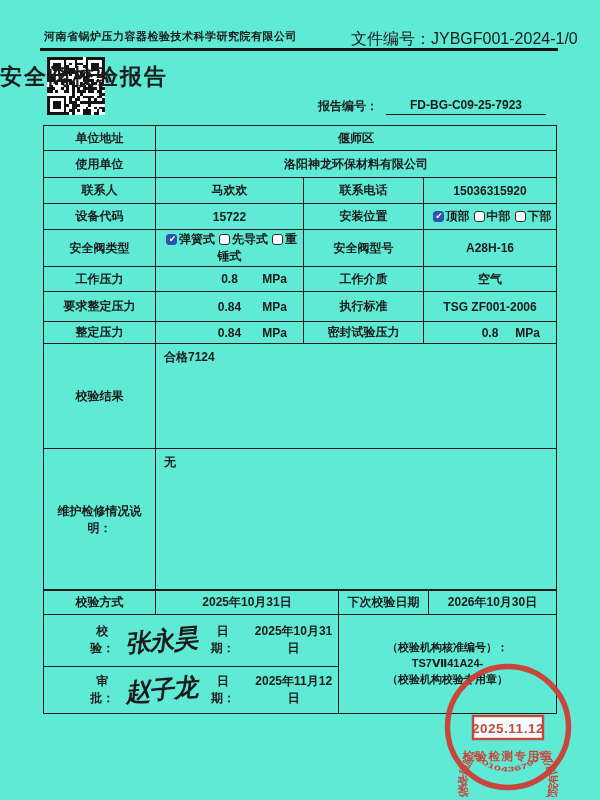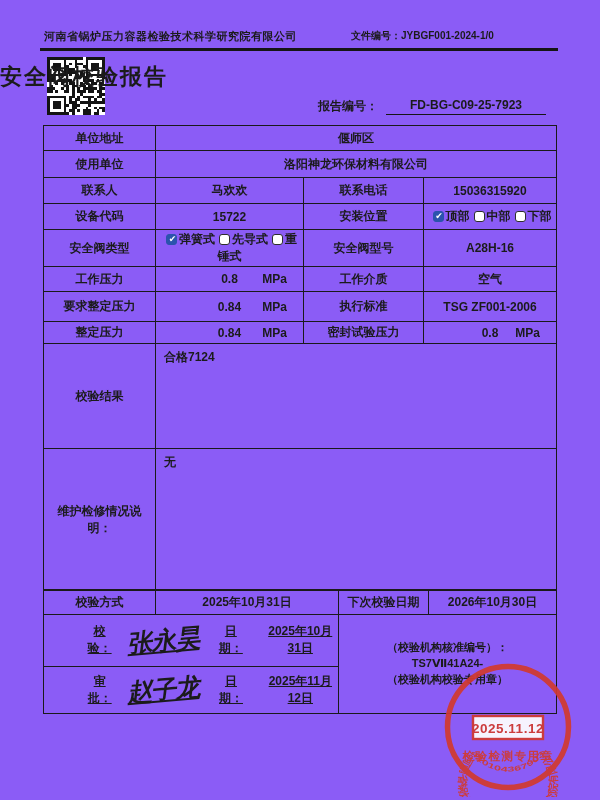--- a/index.html
+++ b/index.html
@@ -1,21 +1,21 @@
 <!DOCTYPE html>
 <html><head>
 <meta charset="utf-8">
 <style>
   html,body{margin:0;padding:0;background:#ffffff;}
   body{font-family:"Liberation Sans","DejaVu Sans",sans-serif;color:#1b1b1b;}
-  .page{position:relative;width:600px;height:800px;background:#8b5cf6;overflow:hidden;}
+  .page{position:relative;width:600px;height:800px;background:#5eead4;overflow:hidden;}
 
   
   .hdr-company{position:absolute;left:44px;top:29px;font-size:11px;font-weight:bold;letter-spacing:.5px;}
-  .hdr-doc{position:absolute;left:351px;top:29px;font-size:10px;font-weight:bold;}
+  .hdr-doc{position:absolute;left:351px;top:29px;font-size:16px;font-weight:normal;}
   .hdr-rule{position:absolute;left:40px;top:48px;width:518px;height:2.5px;background:#151515;}
   .qr-box{position:absolute;left:47px;top:57px;width:58px;height:58px;}
   .title{position:absolute;left:0;right:0;top:62px;text-align:left;font-size:22px;font-weight:bold;letter-spacing:2px;}
   .report-line{position:absolute;top:98px;left:318px;font-size:12px;font-weight:bold;}
   .report-line .rl-label{display:inline-block;vertical-align:bottom;}
   .report-line .rl-value{display:inline-block;width:160px;margin-left:8px;text-align:center;
       border-bottom:1.6px solid #151515;padding-bottom:2px;vertical-align:bottom;}
 
   
   .tbl-wrap{position:absolute;left:43px;top:125px;width:513px;}
@@ -30,21 +30,21 @@
 
   
   .cbopt{white-space:nowrap;}
   .cb{display:inline-block;width:11px;height:11px;border:1.6px solid #2e2e2e;border-radius:3px;
       background:#fff;vertical-align:-1.5px;margin:0 2px 0 4px;box-sizing:border-box;}
   .cb.checked{background:#2b53ad;border-color:#2b53ad;position:relative;}
   .cb.checked::after{content:"\2714";position:absolute;left:0;top:-1px;width:11px;text-align:center;
       color:#fff;font-size:9px;line-height:11px;}
 
   
-  .sigrow{display:flex;align-items:center;padding-left:38px;gap:8px;text-decoration:underline;}
+  .sigrow{display:flex;align-items:center;padding-left:38px;}
   .sig{font-size:25px;font-weight:bold;letter-spacing:-1px;transform:rotate(-5deg) skewX(-12deg);
        display:inline-block;margin:0 8px;white-space:nowrap;}
   .sigdate{margin-left:14px;}
 
   
   .org-cell{vertical-align:top;padding-top:24px;line-height:16px;font-size:11px;}
 
   .stamp{position:absolute;left:438px;top:657px;width:140px;height:140px;opacity:.93;z-index:6;}
 </style>
 </head>

